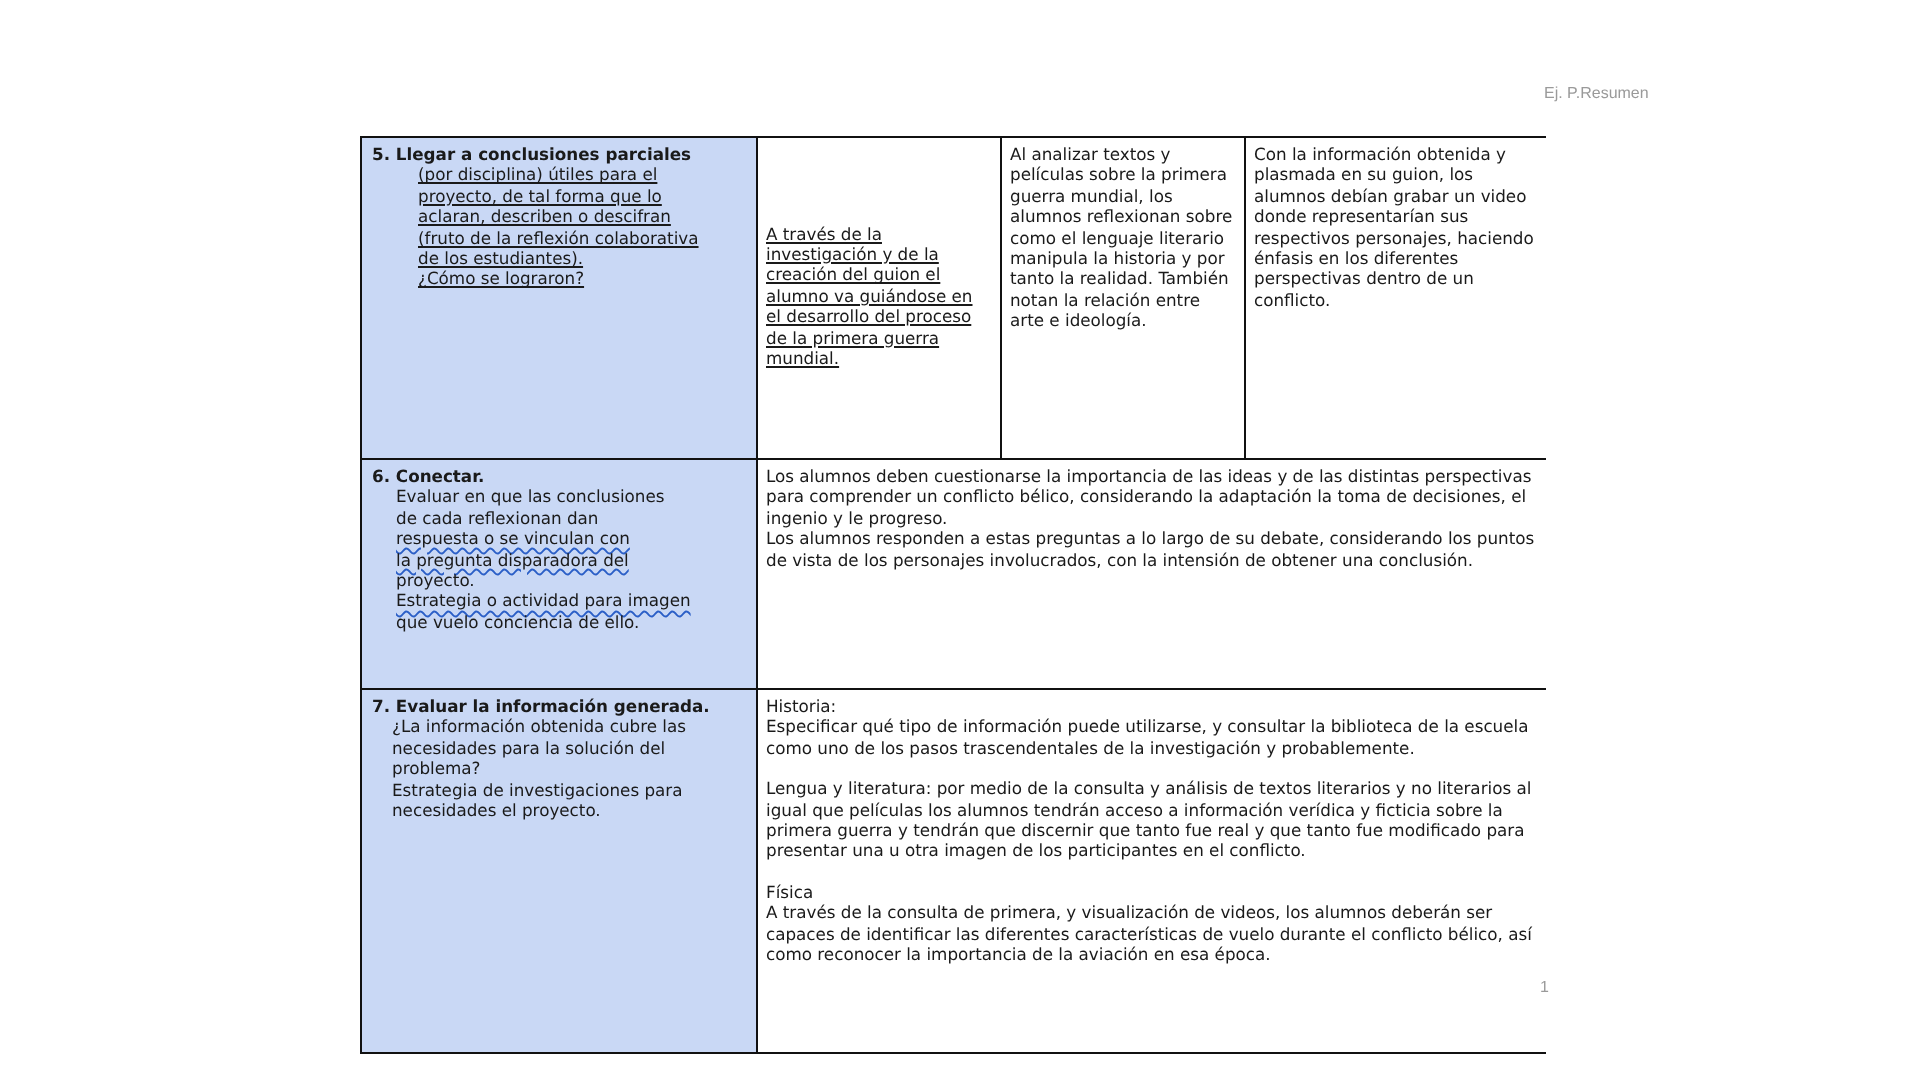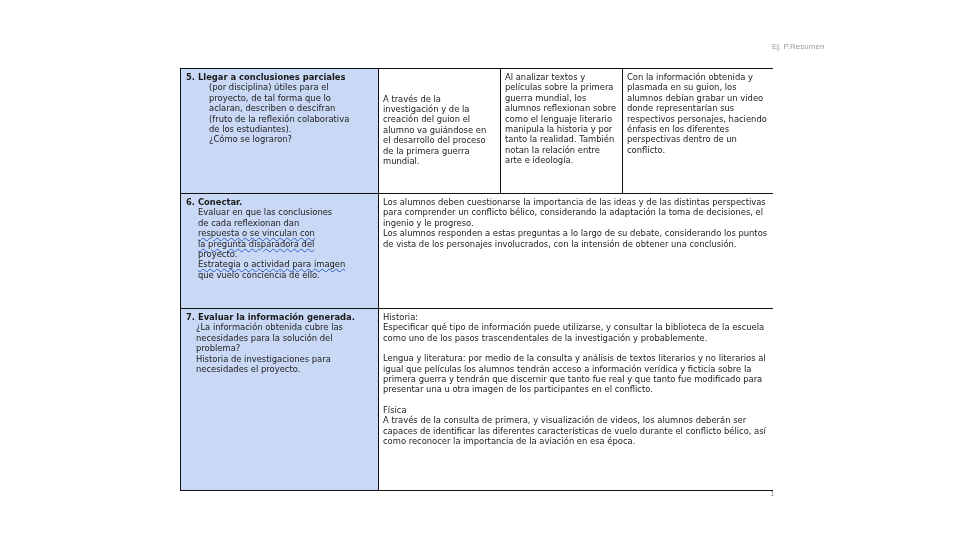--- a/index.html
+++ b/index.html
@@ -20,26 +20,26 @@
     .doc-table td {
       vertical-align: top; padding: 3px 4px 2px 4px;
       border: 1.4px solid #111;
     }
     .doc-table td.last { border-right: none; }
     .doc-table td.left {
       background: #c9d8f5;
       padding-left: 5px;
     }
     .step-title { font-weight: bold; }
-    .indent { padding-left: 23px; display: block; }
+    .indent { padding-left: 23px; display: block; text-decoration: underline; }
     .indent-small { padding-left: 12px; display: block; }
     .indent-step7 { padding-left: 10px; display: block; }
     .spacer { height: 10px; }
     .squiggle { text-decoration: underline wavy #2b5fc7; text-decoration-thickness: 1px; }
-    .mid-center { vertical-align: middle !important; padding-top: 0 !important; }
+    .mid-center { vertical-align: middle !important; padding-top: 0 !important; text-decoration: underline; }
     .page-number {
       position: absolute; left: 873px; top: 512px; font-size: 10px; color: #808080;
       font-family: "Liberation Sans", sans-serif;
       margin-top: 44px;
     }
     .tiny-mark {
       position: absolute; left: 770px; top: 489px; font-size: 8px; color: #9a9a9a;
       font-family: "Liberation Sans", sans-serif;
     }
   </style>
@@ -49,21 +49,21 @@
 <div class="header-note">Ej. P.Resumen</div>
 
 <table class="doc-table">
   <colgroup>
     <col style="width:198px">
     <col style="width:122px">
     <col style="width:122px">
     <col style="width:150px">
   </colgroup>
   <tbody>
-      <tr style="height:125px">
+      <tr style="height:161px">
     <td class="left">
       <div class="step-title">5. Llegar a conclusiones parciales</div>
       <span class="indent">(por disciplina) útiles para el</span>
       <span class="indent">proyecto, de tal forma que lo</span>
       <span class="indent">aclaran, describen o descifran</span>
       <span class="indent">(fruto de la reflexión colaborativa</span>
       <span class="indent">de los estudiantes).</span>
       <span class="indent">¿Cómo se lograron?</span>
     </td>
     <td class="mid-center">A través de la investigación y de la creación del guion el alumno va guiándose en el desarrollo del proceso de la primera guerra mundial.</td>
@@ -85,21 +85,21 @@
       <div>Los alumnos deben cuestionarse la importancia de las ideas y de las distintas perspectivas para comprender un conflicto bélico, considerando la adaptación la toma de decisiones, el ingenio y le progreso.</div>
       <div>Los alumnos responden a estas preguntas a lo largo de su debate, considerando los puntos de vista de los personajes involucrados, con la intensión de obtener una conclusión.</div>
     </td>
   </tr>
   <tr style="height:182px">
     <td class="left">
       <div class="step-title">7. Evaluar la información generada.</div>
       <span class="indent-step7">¿La información obtenida cubre las</span>
       <span class="indent-step7">necesidades para la solución del</span>
       <span class="indent-step7">problema?</span>
-      <span class="indent-step7">Historia de investigaciones para</span>
+      <span class="indent-step7">Estrategia de investigaciones para</span>
       <span class="indent-step7">necesidades el proyecto.</span>
     </td>
     <td class="last" colspan="3">
       <div>Historia:</div>
       <div>Especificar qué tipo de información puede utilizarse, y consultar la biblioteca de la escuela como uno de los pasos trascendentales de la investigación y probablemente.</div>
       <div class="spacer"></div>
       <div>Lengua y literatura: por medio de la consulta y análisis de textos literarios y no literarios al igual que películas los alumnos tendrán acceso a información verídica y ficticia sobre la primera guerra y tendrán que discernir que tanto fue real y que tanto fue modificado para presentar una u otra imagen de los participantes en el conflicto.</div>
       <div class="spacer"></div>
       <div>Física</div>
       <div>A través de la consulta de primera, y visualización de videos, los alumnos deberán ser capaces de identificar las diferentes características de vuelo durante el conflicto bélico, así como reconocer la importancia de la aviación en esa época.</div>

